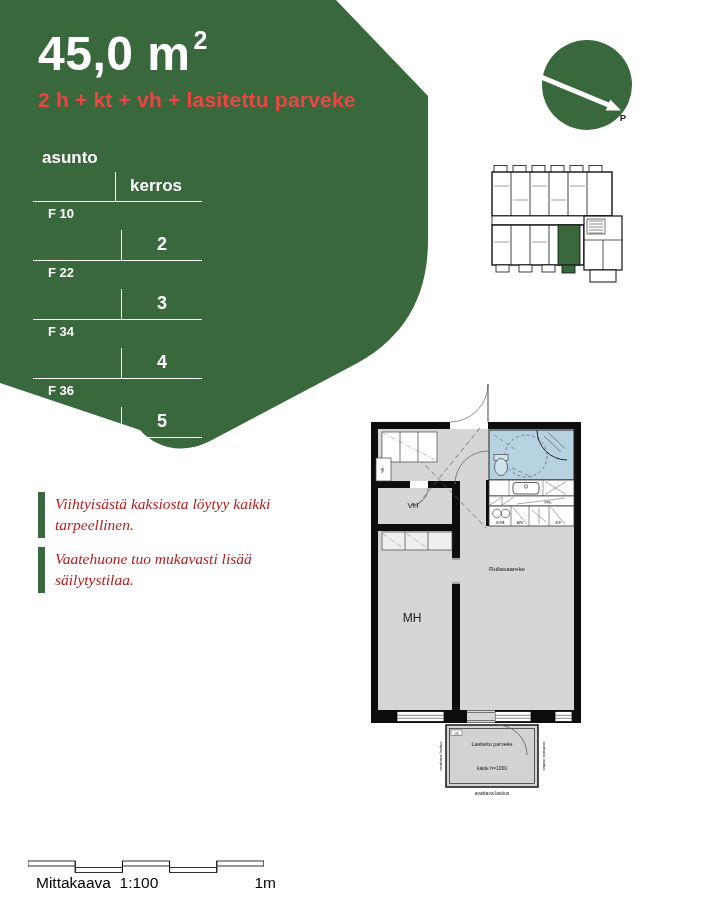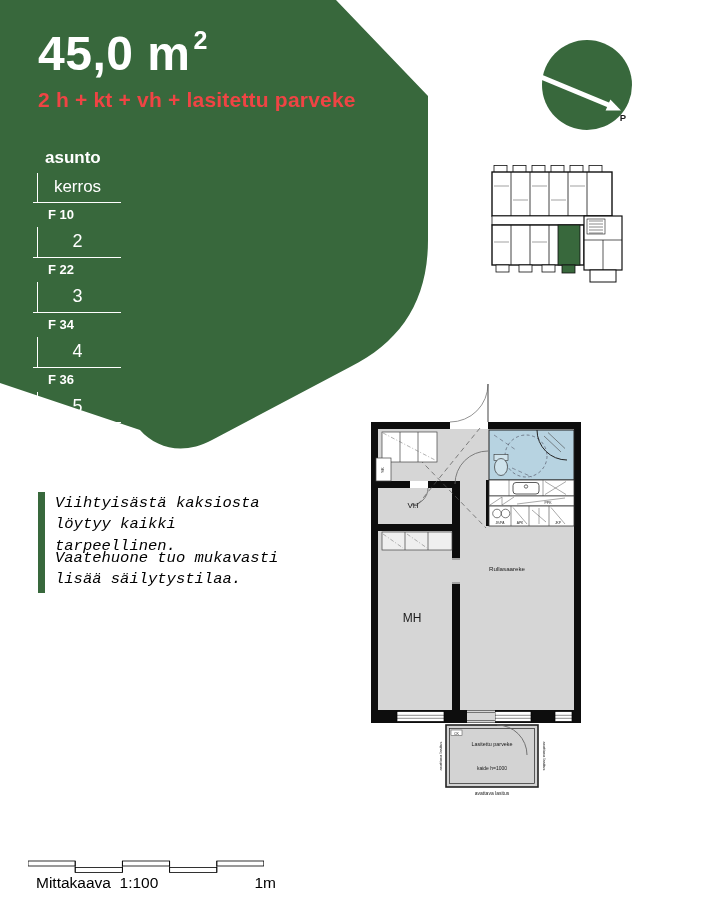--- a/index.html
+++ b/index.html
@@ -11,31 +11,31 @@
   .blob{left:0;top:0;}
 
   .area-title{position:absolute;left:38px;top:26px;color:#fff;font-weight:bold;
               font-size:48px;letter-spacing:.5px;}
   .area-title .sup{font-size:25px;position:relative;top:-21px;left:3px;}
   .layout-subtitle{position:absolute;left:38px;top:88px;color:#ef4444;font-weight:bold;
                    font-size:21px;letter-spacing:.2px;}
 
   
   .unit-table{position:absolute;left:33px;top:144px;color:#fff;}
-  .t-row{display:flex;border-bottom:1.5px solid #fff;align-items:center;flex-direction:column;}
+  .t-row{display:flex;border-bottom:1.5px solid #fff;align-items:flex-start;}
   .t-row .c1{width:73px;padding:4px 0 5px 9px;font-size:17px;font-weight:bold;}
   .t-row .c2{width:80px;border-left:1.5px solid #fff;text-align:center;
-             padding:4px 0 5px 0;font-size:17px;font-weight:normal;}
+             padding:4px 0 5px 0;font-size:17px;font-weight:bold;margin-top:28px;}
   .t-body .c1{padding-left:15px;font-size:13px;}
   .t-body .c2{font-size:18px;}
 
   
   .note{position:absolute;left:38px;width:230px;border-left:7px solid #38683C;
-        padding:1px 0 2px 10px;font-family:Liberation Mono, monospace;font-style:italic;
-        font-size:15.5px;line-height:1.38;color:#000000;}
+        padding:1px 0 2px 10px;font-family:Liberation Serif, serif;font-style:italic;
+        font-size:15.5px;line-height:1.38;color:#b91c1c;}
   .note1{top:492px;}
   .note2{top:547px;}
 
   
   .scale-labels{position:absolute;left:36px;top:874px;width:240px;display:flex;
                 justify-content:space-between;font-size:15.5px;color:#000;}
   .scale-labels .sl{white-space:pre;}
 
   
   .plan text{font-family:"Liberation Sans",sans-serif;fill:#1a1a1a;}

